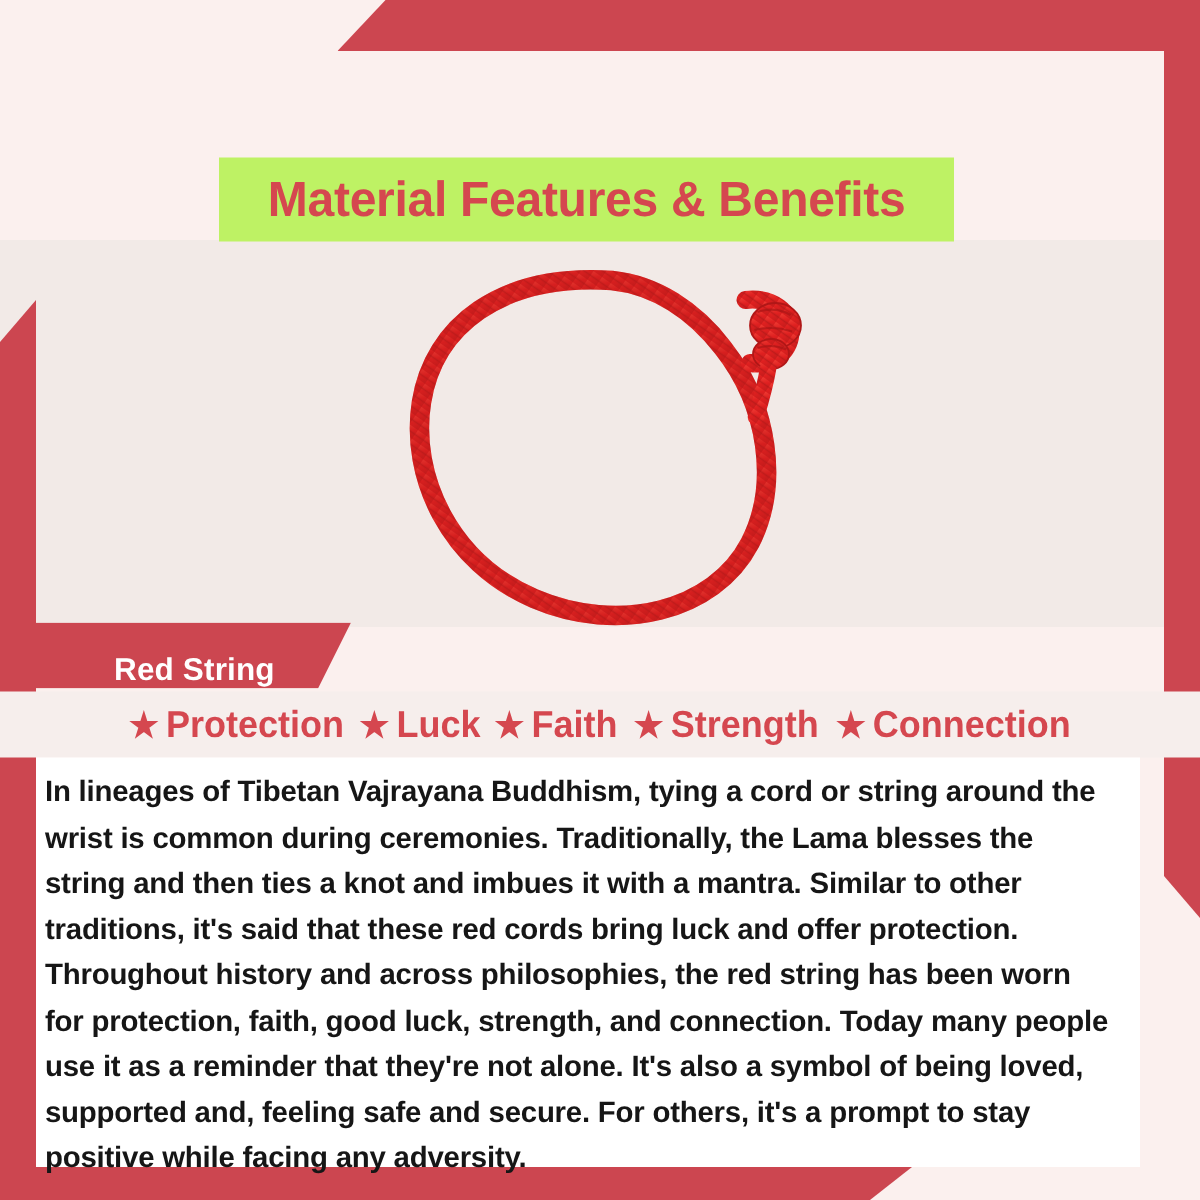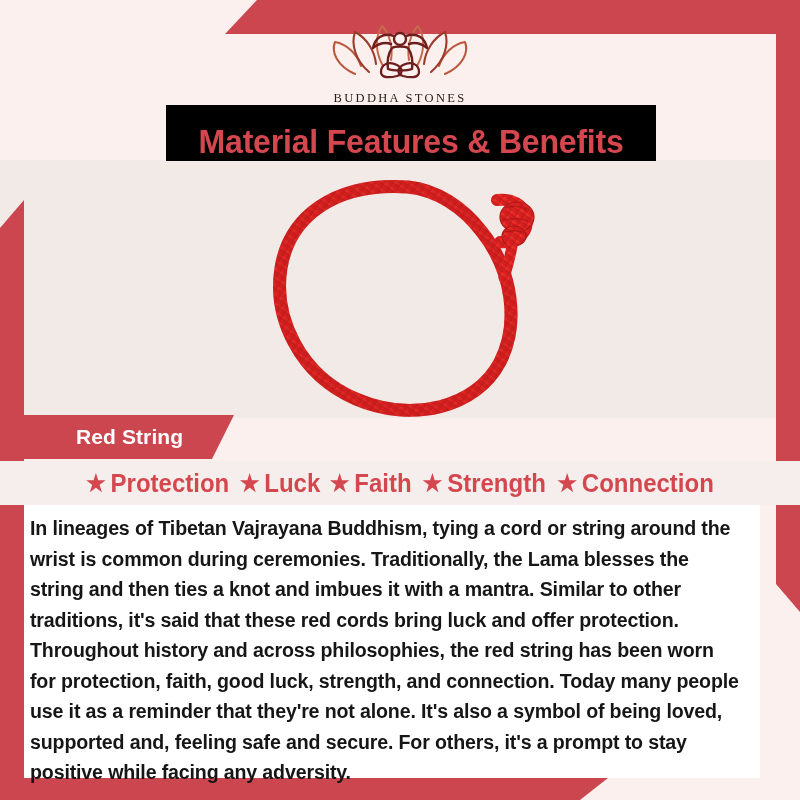--- a/index.html
+++ b/index.html
@@ -48,23 +48,23 @@
     z-index:7;
   }
   .logo-mark{ display:block; margin:0 auto; }
   .logo-word{
     font-family:"Liberation Serif", serif;
     font-size:12.5px; letter-spacing:2.3px; color:#2b2118;
     margin-top:1px;
   }
 
   .title-band{
-    position:absolute; top:105px; left:166px; width:490px; height:56px;
-    background:#000000;
-    display:flex; align-items:flex-end; justify-content:center;
+    position:absolute; top:105px; left:146px; width:490px; height:56px;
+    background:#bef264;
+    display:flex; align-items:center; justify-content:center;
   }
   .title-text{
     font-family:"Liberation Sans Narrow","Liberation Sans", sans-serif;
     font-weight:bold;
     font-size:33px;
     letter-spacing:-0.2px;
     color:#d5474f;
     transform:scaleX(0.97);
     white-space:nowrap;
   }
@@ -80,21 +80,21 @@
 
   
   .banner-row{
     position:absolute; top:415px; left:0; width:800px; height:44px;
     z-index:6;
   }
   .banner{
     position:absolute; left:24px; top:0; width:210px; height:44px;
     background:#cc4650;
     clip-path:polygon(0 0, 100% 0, calc(100% - 22px) 100%, 0 100%);
-    display:flex; align-items:center;
+    display:flex; align-items:flex-end;
   }
   .banner-label{
     color:#ffffff; font-weight:bold; font-size:21px;
     padding-left:52px; letter-spacing:0.1px;
     white-space:nowrap;
   }
 
   
   .benefits{
     position:absolute; top:461px; left:0; width:800px; height:44px;
@@ -134,47 +134,20 @@
 </head>
 <body>
 
 <div class="deco-top-bar"></div>
 <div class="deco-right-bar"></div>
 <div class="deco-left-bar"></div>
 <div class="deco-bottom-bar"></div>
 
 <div class="header">
 
-  <div class="logo-wrap">
-    <span class="logo-mark">
-      <svg width="150" height="72" viewBox="0 0 150 72">
-        <g fill="none" stroke-linecap="round" stroke-linejoin="round">
-
-          <path d="M30 60 C12 52 6 38 10 28 C22 30 32 40 36 52" stroke="#b9593f" stroke-width="2.1"></path>
-          <path d="M44 58 C30 46 26 30 30 18 C42 24 50 38 51 50" stroke="#9c3b2c" stroke-width="2.1"></path>
-          <path d="M58 52 C50 38 50 22 57 12 C65 20 68 34 66 46" stroke="#c56a4a" stroke-width="2"></path>
-
-          <path d="M120 60 C138 52 144 38 140 28 C128 30 118 40 114 52" stroke="#b9593f" stroke-width="2.1"></path>
-          <path d="M106 58 C120 46 124 30 120 18 C108 24 100 38 99 50" stroke="#9c3b2c" stroke-width="2.1"></path>
-          <path d="M92 52 C100 38 100 22 93 12 C85 20 82 34 84 46" stroke="#c56a4a" stroke-width="2"></path>
-
-          <circle cx="75" cy="25" r="6" stroke="#6e1d1d" stroke-width="2.4"></circle>
-
-          <path d="M69 22 C58 18 50 24 48 34 C53 30 60 28 66 30" stroke="#6e1d1d" stroke-width="2.4"></path>
-          <path d="M81 22 C92 18 100 24 102 34 C97 30 90 28 84 30" stroke="#6e1d1d" stroke-width="2.4"></path>
-
-          <path d="M67 34 C63 40 62 48 63 55 C68 57 82 57 87 55 C88 48 87 40 83 34 C80 32 70 32 67 34 Z" stroke="#6e1d1d" stroke-width="2.4"></path>
-
-          <path d="M56 58 C56 50 64 47 72 51 C78 54 78 60 72 62 C64 64 56 64 56 58 Z" stroke="#6e1d1d" stroke-width="2.3"></path>
-          <path d="M94 58 C94 50 86 47 78 51 C72 54 72 60 78 62 C86 64 94 64 94 58 Z" stroke="#6e1d1d" stroke-width="2.3"></path>
-        </g>
-      </svg>
-    </span>
-    <div class="logo-word">BUDDHA STONES</div>
-  </div>
 
   <div class="title-band">
     <span class="title-text">Material Features &amp; Benefits</span>
   </div>
 </div>
 
 <div class="hero">
   <svg width="800" height="258" viewBox="0 0 800 258">
     <defs>
       <linearGradient id="cordg" x1="0" y1="0" x2="1" y2="1">

